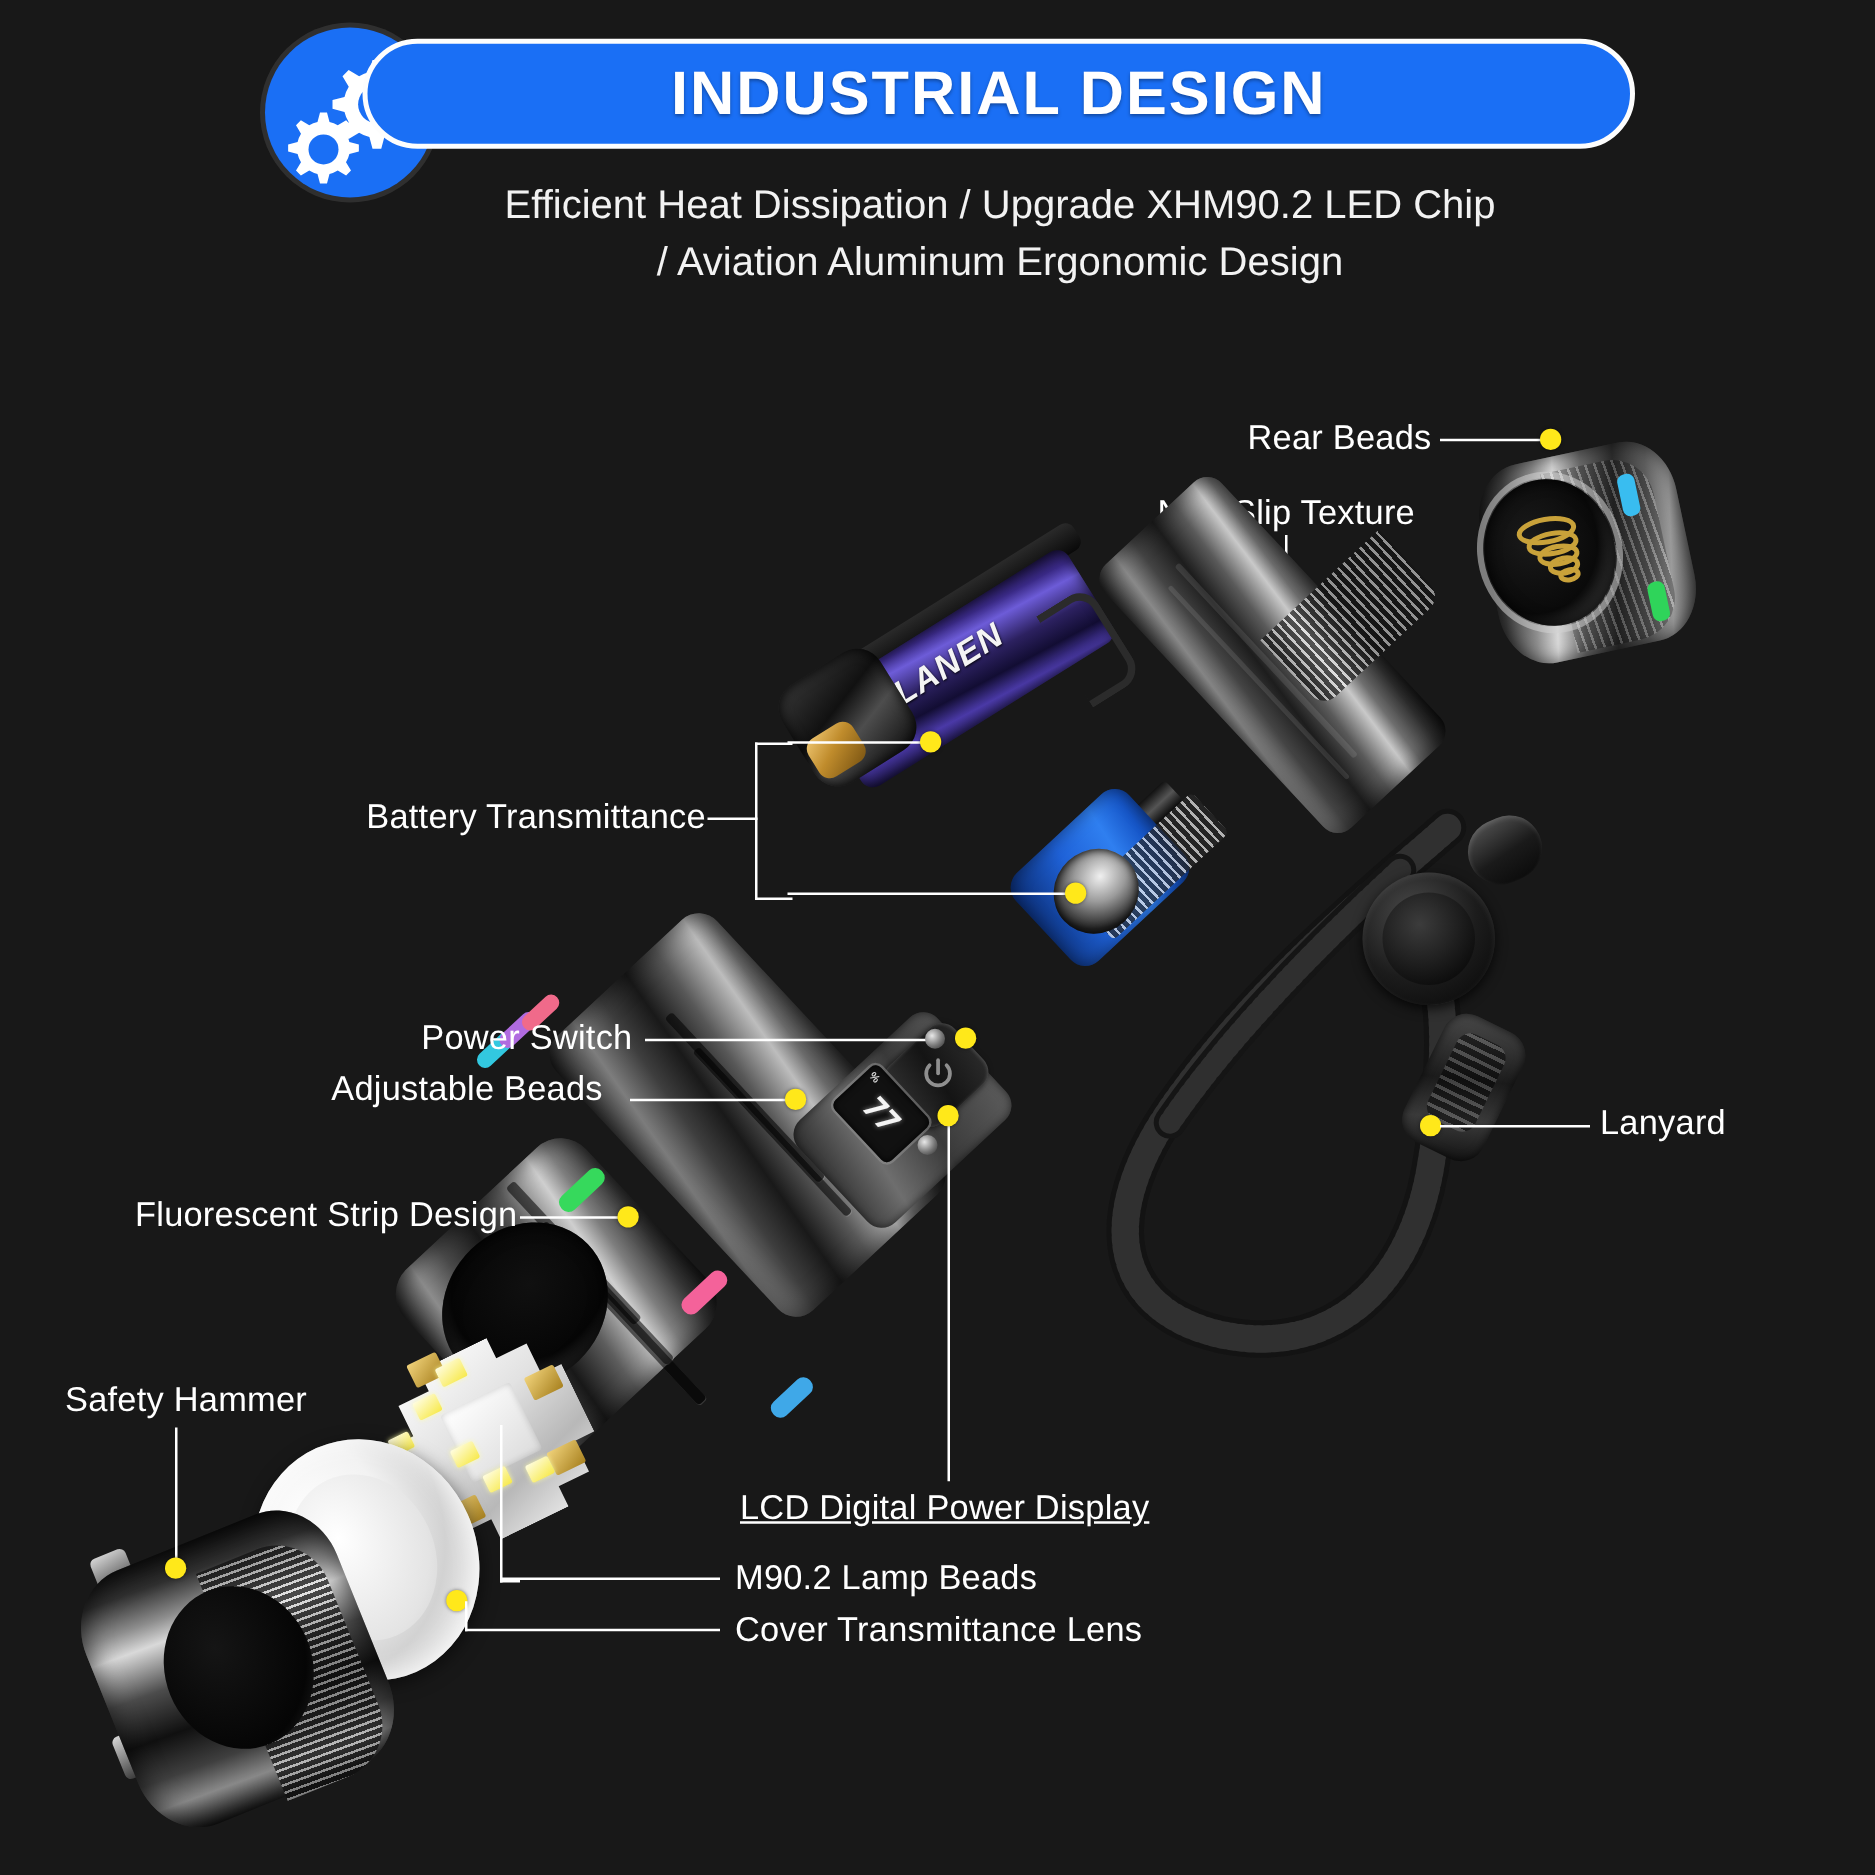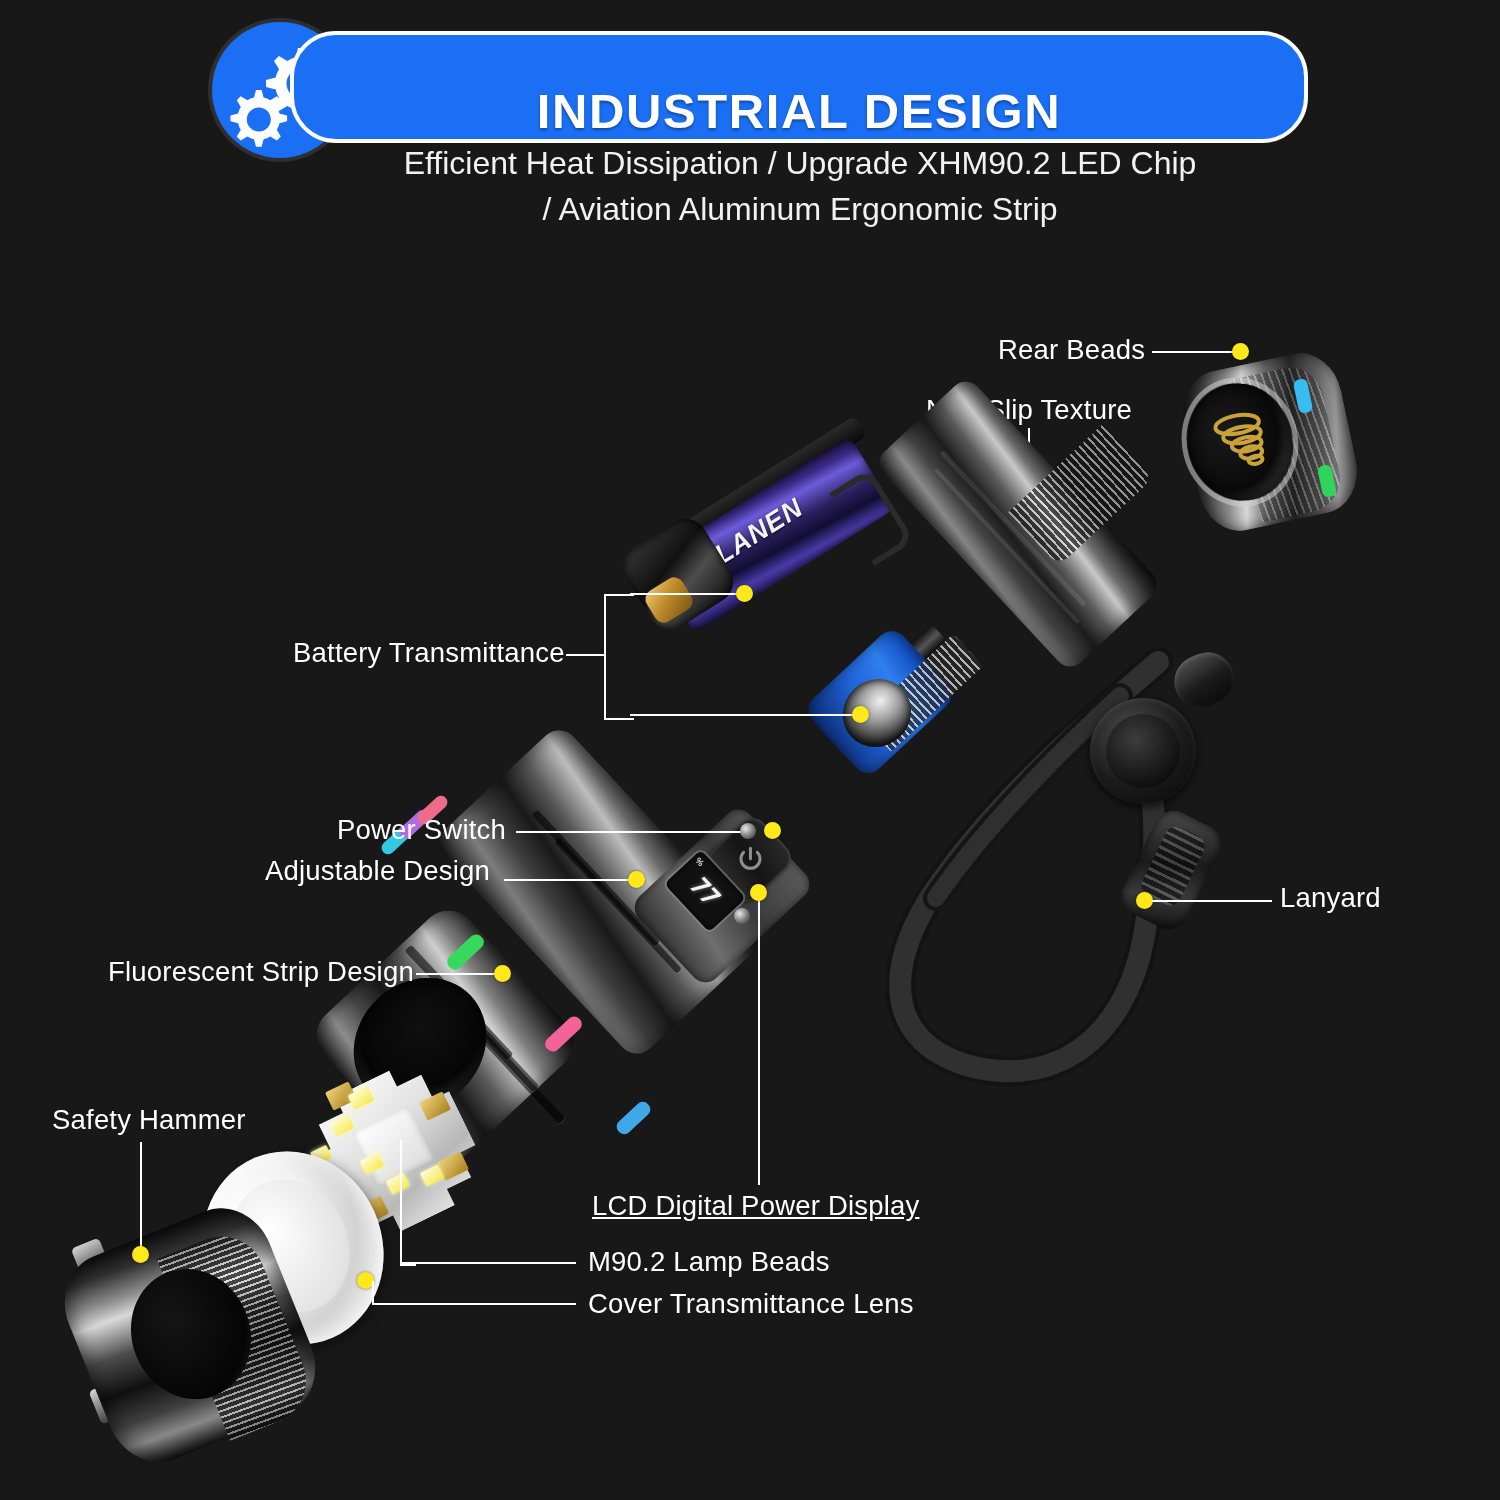--- a/index.html
+++ b/index.html
@@ -4,23 +4,23 @@
 <style>
   html,body{margin:0;padding:0;background:#141414;}
   body{width:1500px;height:1500px;overflow:hidden;font-family:"Liberation Sans",sans-serif;}
   #stage{position:relative;width:1500px;height:1500px;background:#181818;overflow:hidden;}
 
   
   #header{position:absolute;left:0;top:0;width:1500px;height:250px;}
   #gear-badge{position:absolute;left:212px;top:22px;width:136px;height:136px;border-radius:50%;
       background:#1a6ff5;box-shadow:0 0 0 4px rgba(255,255,255,.10);}
   #gear-badge svg{position:absolute;left:0;top:0;}
-  #title-pill{position:absolute;left:290px;top:31px;width:1018px;height:112px;border-radius:46px;
+  #title-pill{position:absolute;left:290px;top:31px;width:1018px;height:88px;border-radius:46px;
       background:#1a6ff5;border:4px solid #fdfdfd;box-sizing:border-box;
-      display:flex;align-items:flex-end;justify-content:center;}
+      display:flex;align-items:center;justify-content:center;}
   #title-pill .t{color:#ffffff;font-size:49px;font-weight:bold;letter-spacing:1.6px;
       text-shadow:0 2px 3px rgba(0,0,0,.35);white-space:nowrap;}
   #subtitle{position:absolute;left:290px;top:140px;width:1020px;text-align:center;color:#f2f2f2;
       font-size:32px;line-height:46px;font-weight:400;}
   #subtitle span{display:block;text-align:center;}
 
   
   .part{position:absolute;}
   .label{position:absolute;color:#ffffff;font-size:27.5px;white-space:nowrap;letter-spacing:.2px;}
   .lead{position:absolute;background:#ffffff;}
@@ -215,21 +215,21 @@
         </g>
       </svg>
     </div>
 
     <div id="title-pill">
       <span class="t">INDUSTRIAL DESIGN</span>
     </div>
 
     <div id="subtitle">
       <span>Efficient Heat Dissipation / Upgrade XHM90.2 LED Chip</span>
-      <span>/ Aviation Aluminum Ergonomic Strip</span>
+      <span>/ Aviation Aluminum Ergonomic Design</span>
     </div>
   </div>
 
   <div class="part" id="rear-cover">
     <div class="rc-body"></div>
     <div class="rc-knurl"></div>
     <div class="rc-mouth"></div>
     <div class="rc-ring"></div>
     <svg class="spring" width="74" height="62" viewBox="0 0 74 62">
       <g fill="none" stroke="#c9a23a" stroke-width="4" stroke-linecap="round">
@@ -314,21 +314,21 @@
     </div>
 
     <div class="screw" style="left:404px;top:146px;"></div>
   </div>
 
   <div class="label" style="left:337px;top:814px;">Power Switch</div>
   <div class="lead h" style="left:516px;top:831px;width:230px;"></div>
   <div class="screw" style="left:740px;top:823px;"></div>
   <div class="dot" style="left:764px;top:822px;"></div>
 
-  <div class="label" style="left:265px;top:855px;">Adjustable Design</div>
+  <div class="label" style="left:265px;top:855px;">Adjustable Beads</div>
   <div class="lead h" style="left:504px;top:879px;width:132px;"></div>
   <div class="dot" style="left:628px;top:871px;"></div>
 
   <div class="label" style="left:108px;top:956px;">Fluorescent Strip Design</div>
   <div class="lead h" style="left:416px;top:973px;width:84px;"></div>
   <div class="dot" style="left:494px;top:965px;"></div>
 
   <div class="lead v" style="left:758px;top:897px;height:288px;"></div>
   <div class="dot" style="left:750px;top:884px;"></div>
   <div class="label" style="left:592px;top:1190px;text-decoration:underline;">LCD Digital Power Display</div>

